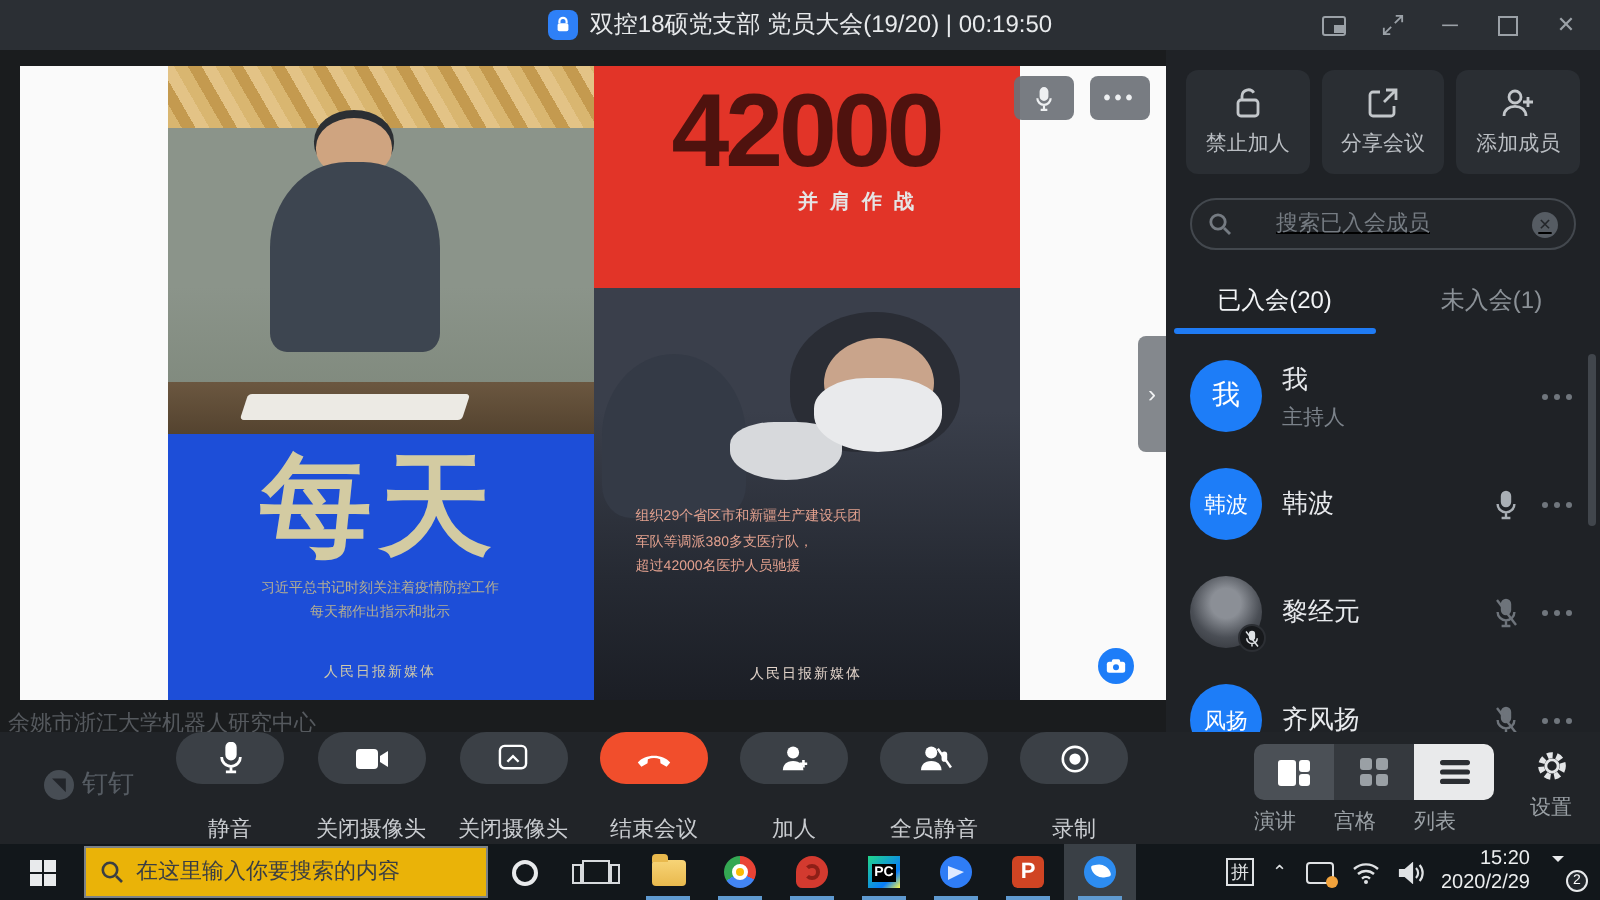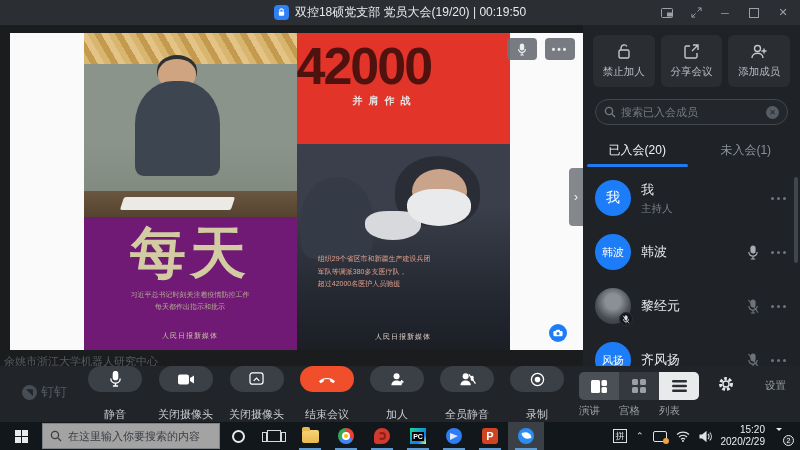--- a/index.html
+++ b/index.html
@@ -31,31 +31,31 @@
   .gold { position:absolute; left:0; right:0; top:0; height:17%;
     background:repeating-linear-gradient(60deg,#d9b670 0 6px,#c49a4f 6px 12px,#e3c386 12px 18px); }
   .suit { position:absolute; left:24%; top:26%; width:40%; height:52%;
     background:#3d4550; border-radius:45% 45% 10% 10%; }
   .face { position:absolute; left:35%; top:14%; width:18%; height:16%;
     background:#cfa480; border-radius:50% 50% 45% 45%; box-shadow:0 -3px 0 1px #2c2f33; }
   .desk { position:absolute; left:0; right:0; bottom:0; height:14%;
     background:linear-gradient(#6b5740,#54432f); }
   .papers { position:absolute; left:18%; bottom:4%; width:52%; height:7%;
     background:#eceae4; transform:skewX(-18deg); border-radius:2px; }
-  .p-green { position:absolute; left:0; right:0; bottom:0; height:42%; background:#701a75;
+  .p-green { position:absolute; left:0; right:0; bottom:0; height:42%; background:#1d4ed8;
     display:flex; flex-direction:column; align-items:center; }
   .headline-green { margin-top:8px; font-size:56px; font-weight:bold; color:#d3cba2;
     letter-spacing:4px; line-height:1; }
   .gsub { font-size:7px; color:#b4ae92; line-height:1.7; text-align:center; margin-top:8px; }
   .credit-g { position:absolute; bottom:9px; width:100%; text-align:center;
     font-size:7px; color:#cfc9ab; letter-spacing:1px; }
 
   
   .p-red { position:absolute; left:0; right:0; top:0; height:35%; background:#e23428;
-    }
+    text-align:center; }
   .headline-red { font-size:52px; font-weight:900; color:#4f120e; letter-spacing:-2px;
     line-height:1.05; margin-top:6px; font-family:"Liberation Sans","DejaVu Sans",sans-serif; }
   .subheadline-red { font-size:10px; font-weight:bold; color:#e5e5e5; letter-spacing:6px; margin-left:56px; }
   .p-photo2 { position:absolute; left:0; right:0; top:35%; bottom:0;
     background:linear-gradient(#3a3f4b 0 30%, #262a33 70%, #1b1e25 100%); }
   .nurse-head { position:absolute; right:14%; top:6%; width:40%; height:34%;
     background:#2a2d35; border-radius:50% 50% 40% 40%; }
   .nurse-face { position:absolute; right:20%; top:12%; width:26%; height:22%;
     background:#c9a48b; border-radius:50%; }
   .mask { position:absolute; right:18%; top:22%; width:30%; height:18%;
@@ -80,21 +80,21 @@
   .watermark { position:absolute; left:4px; bottom:-3px; font-size:11px;
     color:rgba(125,130,136,.6); white-space:nowrap; }
 
   
   .sidebar { flex:1; background:#1f2226; display:flex; flex-direction:column; min-width:0; }
   .actions { display:flex; gap:6px; padding:10px 10px 8px 10px;align-items:flex-end; }
   .actionbtn { flex:1; height:52px; background:#2a2e33; border-radius:6px; display:flex;
     flex-direction:column; align-items:center; justify-content:center; gap:5px; }
   .actionbtn span.lbl { font-size:10.5px; color:#b9bdc2; }
   .searchwrap { margin:4px 12px 2px 12px; height:26px; border:1px solid #43484e;
-    border-radius:13px; display:flex; align-items:center; padding:0 8px; gap:5px; background:#23262a; }
+    border-radius:13px; display:flex; align-items:center; padding:0 8px; gap:22px; background:#23262a;text-decoration:underline; }
   .searchwrap input { flex:1; background:transparent; border:none; outline:none;
     color:#cfd3d7; font-size:11px; font-family:inherit; min-width:0; }
   .searchwrap input::placeholder { color:#767c83; }
   .clearbtn { width:13px; height:13px; border-radius:50%; background:#565c63; color:#23262a;
     font-size:8px; display:flex; align-items:center; justify-content:center; }
   .tabs { display:flex; margin-top:8px; }
   .tab { flex:1; text-align:center; font-size:12px; padding:7px 0 8px 0; color:#8b9197; position:relative; }
   .tab.active { color:#f2f4f6; }
   .tab.active::after { content:""; position:absolute; left:4px; right:4px; bottom:0;
     height:3px; background:#1f7bf4; border-radius:2px; }
@@ -130,29 +130,29 @@
     display:flex; align-items:center; justify-content:center; }
   .pill.danger { background:#f14e2c; }
   .toolbtn .lbl { font-size:11px; color:#c9ccd0; margin-top:15px; white-space:nowrap; }
   .rightgroup { position:absolute; right:14px; top:6px; display:flex; gap:18px; align-items:flex-start; }
   .segcol { display:flex; flex-direction:column; align-items:flex-start; }
   .seg { width:40px; height:28px; display:flex; align-items:center; justify-content:center; }
   .seg.s1 { background:#4b5056; border-radius:5px 0 0 5px; }
   .seg.s2 { background:#35393e; }
   .seg.s3 { background:#e9eaeb; border-radius:0 5px 5px 0; }
   .seglbl { font-size:10.5px; color:#9aa0a5; margin-top:4px; }
-  .settingscol { display:flex; flex-direction:row; align-items:center; margin-top:2px;gap:30px; }
+  .settingscol { display:flex; flex-direction:column; align-items:center; margin-top:2px; }
   .settingscol .seglbl { margin-top:5px; }
 
   
   .taskbar { flex:0 0 28px; background:#12171b; display:flex; align-items:stretch; }
   .startbtn { width:42px; display:flex; align-items:center; justify-content:center; }
   .winlogo { display:grid; grid-template-columns:6px 6px; grid-template-rows:6px 6px; gap:1px; }
   .winlogo i { background:#e8eaec; display:block; }
-  .tsearch { width:178px; background:#a3a3a3; border:1px solid #7d8287; margin:1px 0;
+  .tsearch { width:202px; background:#eab308; border:1px solid #7d8287; margin:1px 0;
     display:flex; align-items:center; padding:0 7px; gap:6px; }
   .tsearch input { flex:1; border:none; outline:none; background:transparent;
     font-size:11px; color:#24272b; font-family:inherit; min-width:0; }
   .tsearch input::placeholder { color:#3a3e43; }
   .tbicon { width:36px; display:flex; align-items:center; justify-content:center;
     position:relative; }
   .tbicon.running::after { content:""; position:absolute; left:7px; right:7px; bottom:0;
     height:2px; background:#5f9ad0; }
   .tbicon.active { background:#3a4046; }
   .cortana { width:13px; height:13px; border-radius:50%; border:2px solid #e8eaec; }

